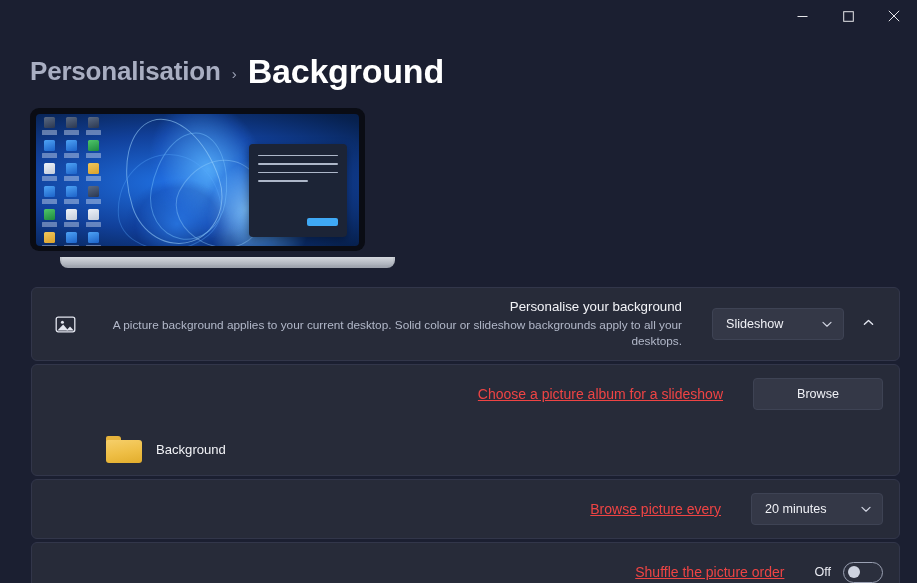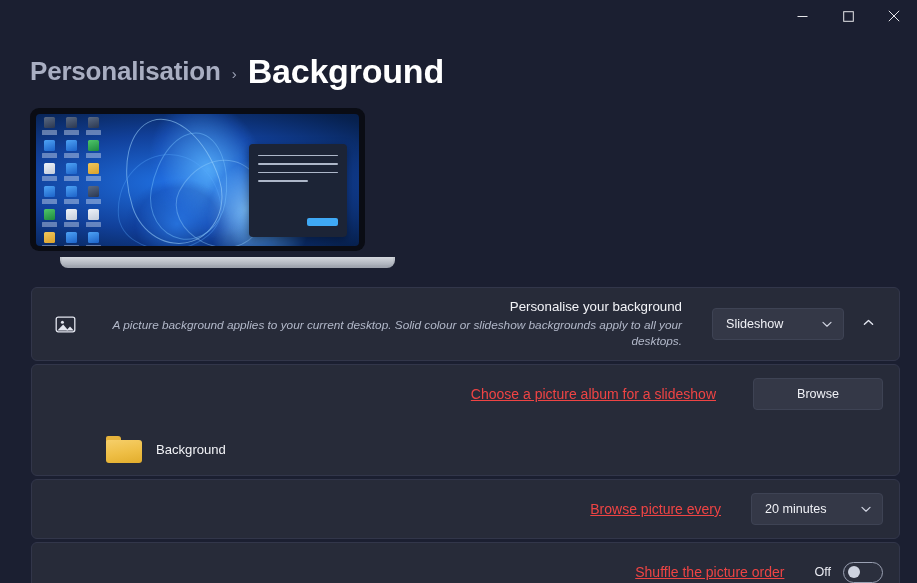--- a/index.html
+++ b/index.html
@@ -247,21 +247,20 @@
     font-size: 13.3px;
     color: #f2f3f7;
     line-height: 1.35;
   }
   .row-desc {
     font-size: 11.8px;
     color: #b2b8c9;
     line-height: 1.42;
     margin-top: 1px;
     max-width: 615px;
-    font-style: italic;
   }
   .row-label-plain {
     font-size: 14px;
     color: #ef4444;
     text-decoration: underline;
   }
 
   .row-right {
     flex: 0 0 auto;
     display: flex;
@@ -294,21 +293,20 @@
     border-radius: 4px;
     height: 32px;
     min-width: 130px;
     font-size: 12.6px;
     color: #f0f1f6;
     display: flex;
     align-items: center;
     justify-content: center;
     cursor: pointer;
     font-family: "Liberation Sans", sans-serif;
-    margin-left: 7px;
   }
 
   
   .expander {
     width: 30px;
     height: 30px;
     display: flex;
     align-items: center;
     justify-content: center;
     border-radius: 4px;

